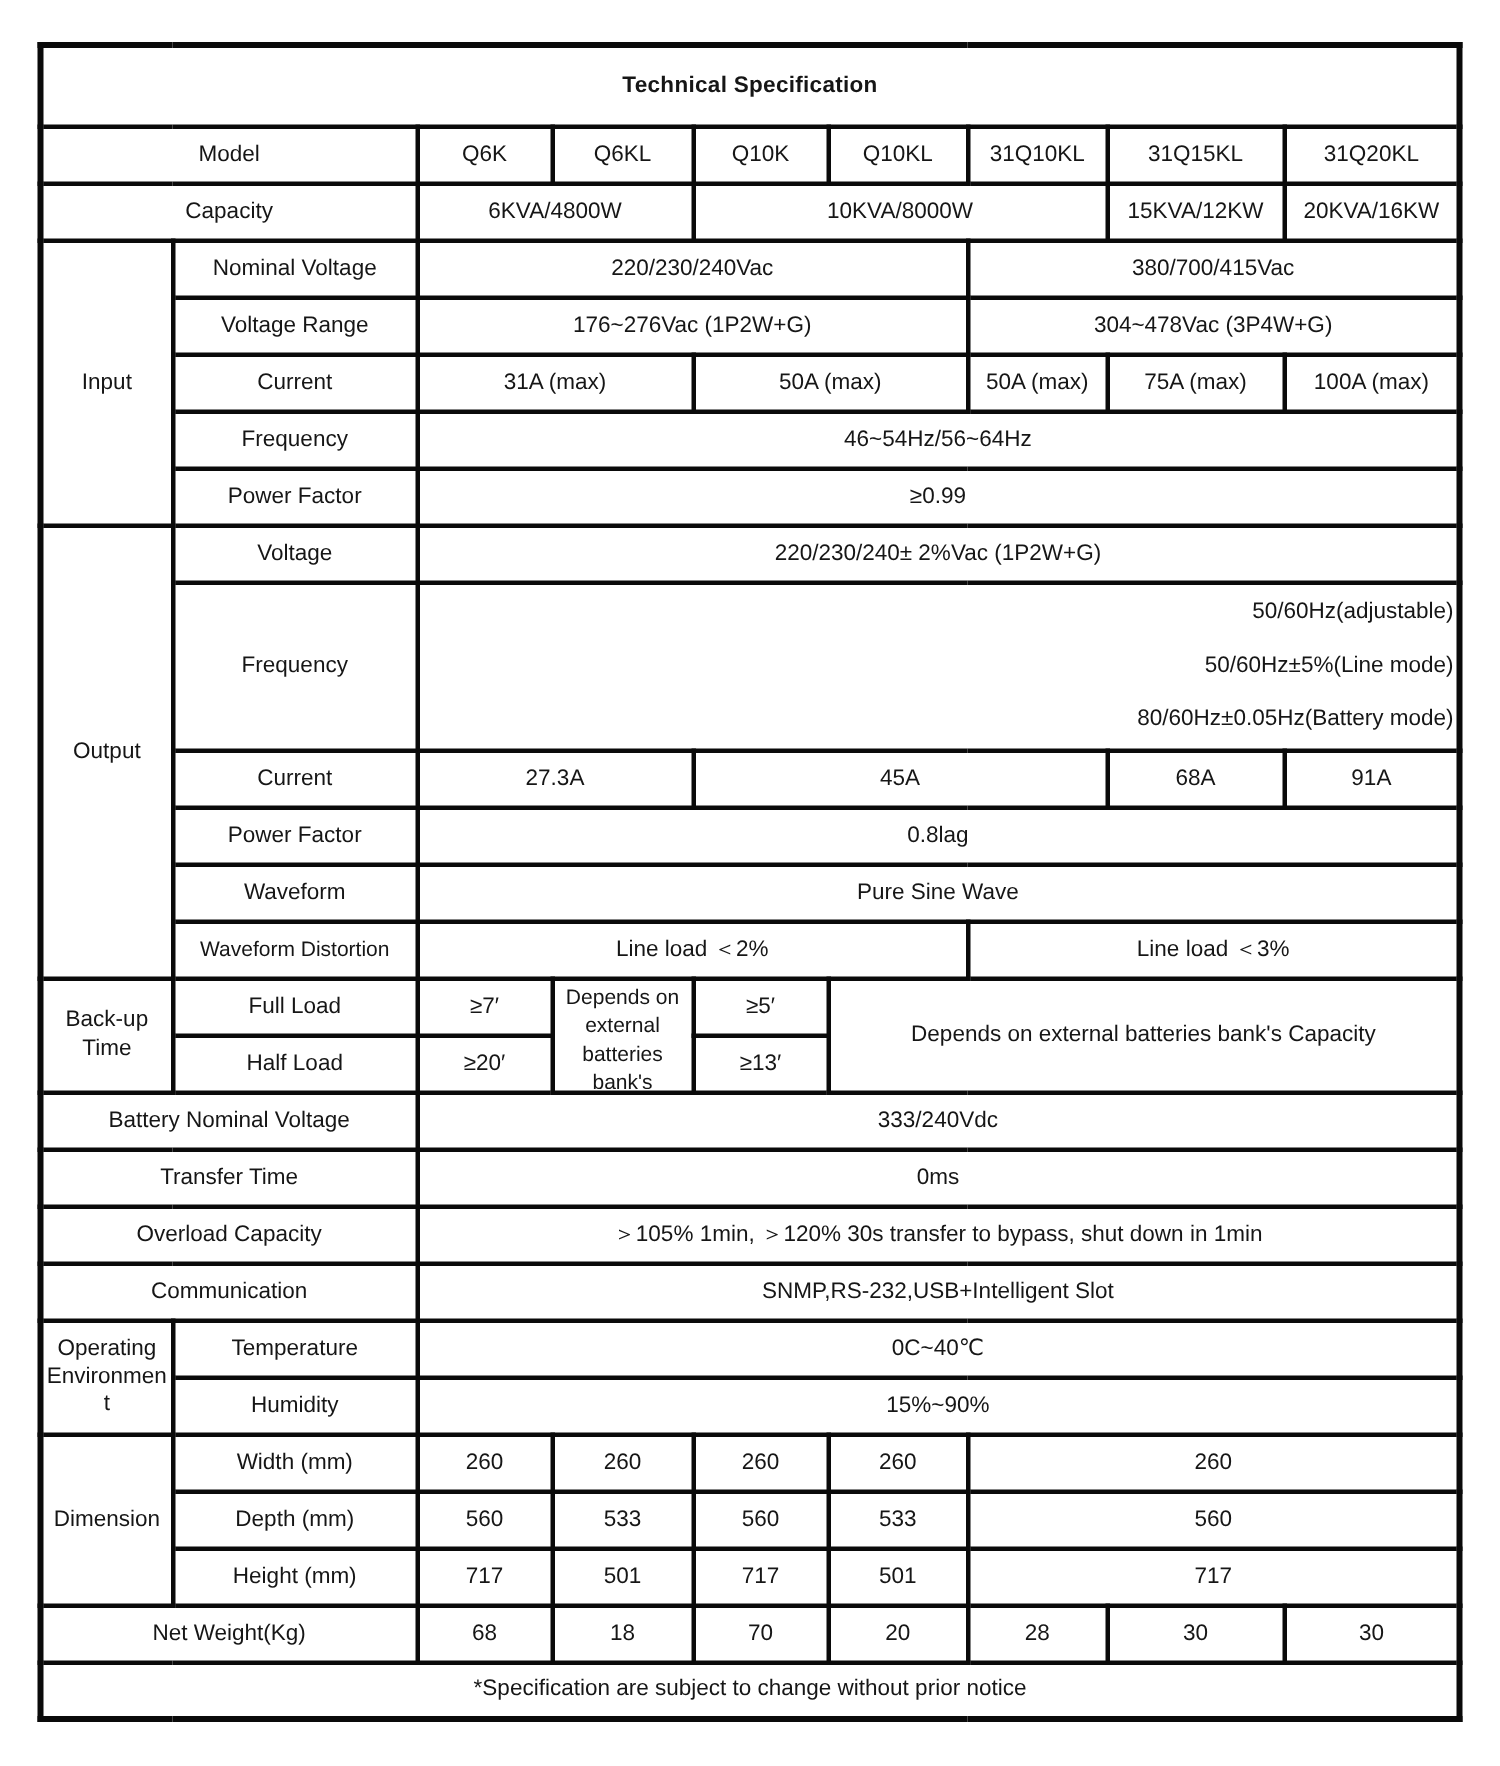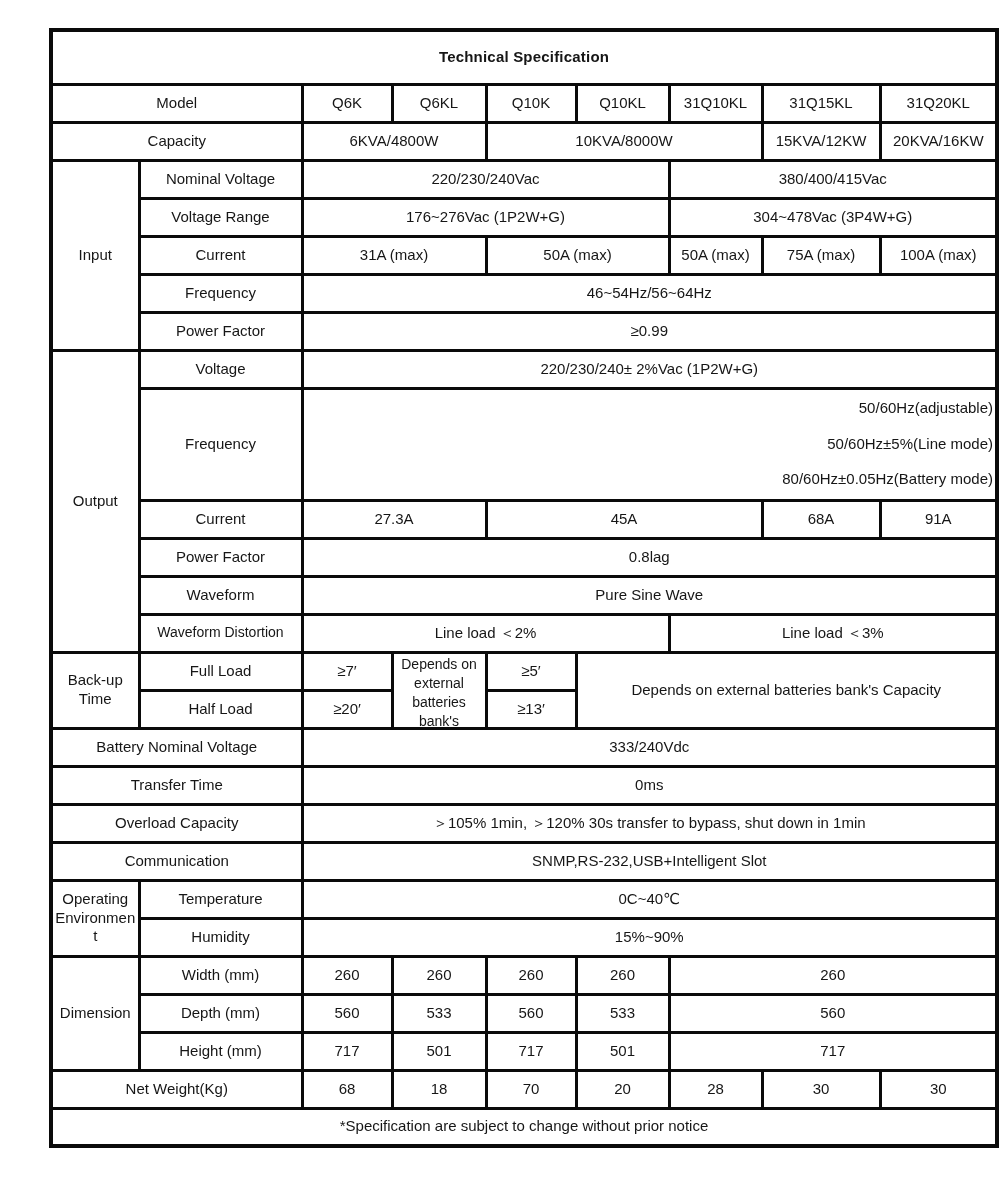--- a/index.html
+++ b/index.html
@@ -16,21 +16,20 @@
     color: #111111;
   }
   table.spec {
     position: absolute;
     left: 25px;
     top: 28px;
     width: 946px;
     border-collapse: collapse;
     table-layout: fixed;
     border: 4px solid #0a0a0a;
-    margin-left: 24px;
   }
   table.spec td {
     border: 3px solid #0a0a0a;
     text-align: center;
     vertical-align: middle;
     font-size: 15px;
     line-height: 1.25;
     padding: 1px 2px;
     overflow: hidden;
     color: #161616;
@@ -105,21 +104,21 @@
       <td colspan="2">6KVA/4800W</td>
       <td colspan="3">10KVA/8000W</td>
       <td>15KVA/12KW</td>
       <td>20KVA/16KW</td>
     </tr>
 
     <tr class="h38">
       <td rowspan="5" class="group-label">Input</td>
       <td>Nominal Voltage</td>
       <td colspan="4">220/230/240Vac</td>
-      <td colspan="3">380/400/415Vac</td>
+      <td colspan="3">380/700/415Vac</td>
     </tr>
     <tr class="h38">
       <td>Voltage Range</td>
       <td colspan="4">176~276Vac (1P2W+G)</td>
       <td colspan="3">304~478Vac (3P4W+G)</td>
     </tr>
     <tr class="h38">
       <td>Current</td>
       <td colspan="2">31A (max)</td>
       <td colspan="2">50A (max)</td>

